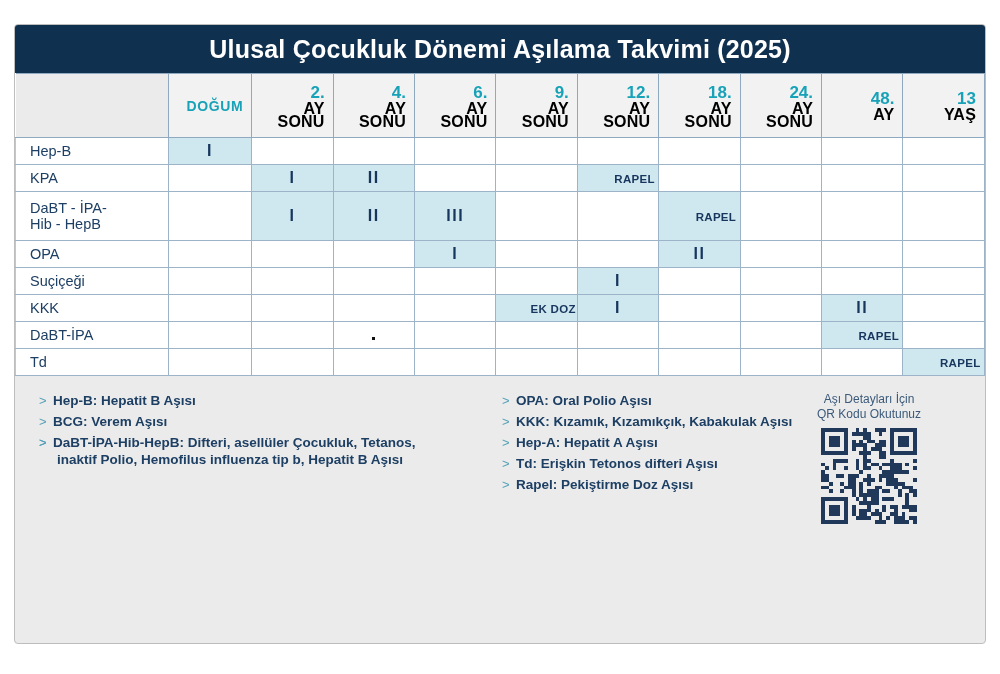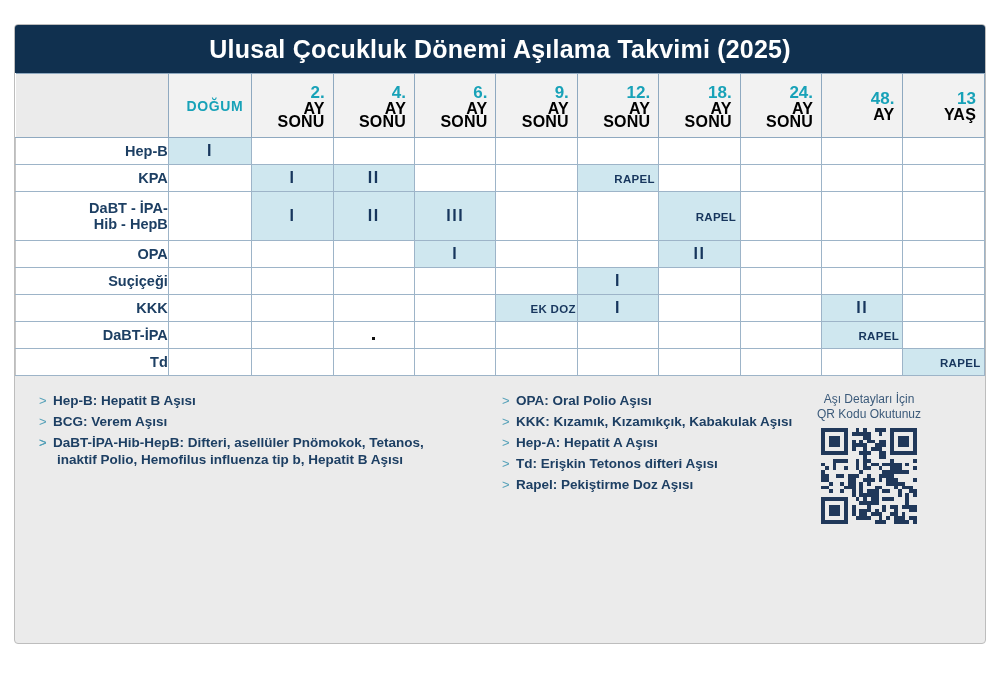--- a/index.html
+++ b/index.html
@@ -79,24 +79,24 @@
     height:26px;
     padding:0;
     text-align:center;
     vertical-align:middle;
     background:#ffffff;
     font-size:14px;
     color:#17365d;
     font-weight:bold;
   }
   tbody td.rowlabel{
-    text-align:right;
+    text-align:left;
     padding-left:14px;
     font-size:14.5px;
-    font-weight:bold;
+    font-weight:normal;
     color:#1d3f63;
     background:#ffffff;
     border-left:1px solid #c6c6c6;
   }
   tbody tr.tall td{height:48px;}
   tbody td.hl{background:#cfe7ef;}
   .dose{
     font-size:16px;
     letter-spacing:1.5px;
     color:#17365d;
@@ -340,21 +340,21 @@
       </tbody>
   </table>
 
   <div class="footer">
 
     <div class="legend left">
       <ul>
         <li><span class="chev">&gt;</span><span>Hep-B: Hepatit B Aşısı</span></li>
         <li><span class="chev">&gt;</span><span>BCG: Verem Aşısı</span></li>
         <li><span class="chev">&gt;</span></li>
-        <li><span class="chev">&gt;</span><span>DaBT-İPA-Hib-HepB: Difteri, asellüler Pnömokok, Tetanos,</span><span class="cont">inaktif Polio, Hemofilus influenza tip b, Hepatit B Aşısı</span></li>
+        <li><span class="chev">&gt;</span><span>DaBT-İPA-Hib-HepB: Difteri, asellüler Çocukluk, Tetanos,</span><span class="cont">inaktif Polio, Hemofilus influenza tip b, Hepatit B Aşısı</span></li>
       </ul>
     </div>
 
     <div class="legend right">
       <ul>
         <li><span class="chev">&gt;</span><span>OPA: Oral Polio Aşısı</span></li>
         <li><span class="chev">&gt;</span><span>KKK: Kızamık, Kızamıkçık, Kabakulak Aşısı</span></li>
         <li><span class="chev">&gt;</span><span>Hep-A: Hepatit A Aşısı</span></li>
         <li><span class="chev">&gt;</span><span>Td: Erişkin Tetonos difteri Aşısı</span></li>
         <li><span class="chev">&gt;</span><span>Rapel: Pekiştirme Doz Aşısı</span></li>

